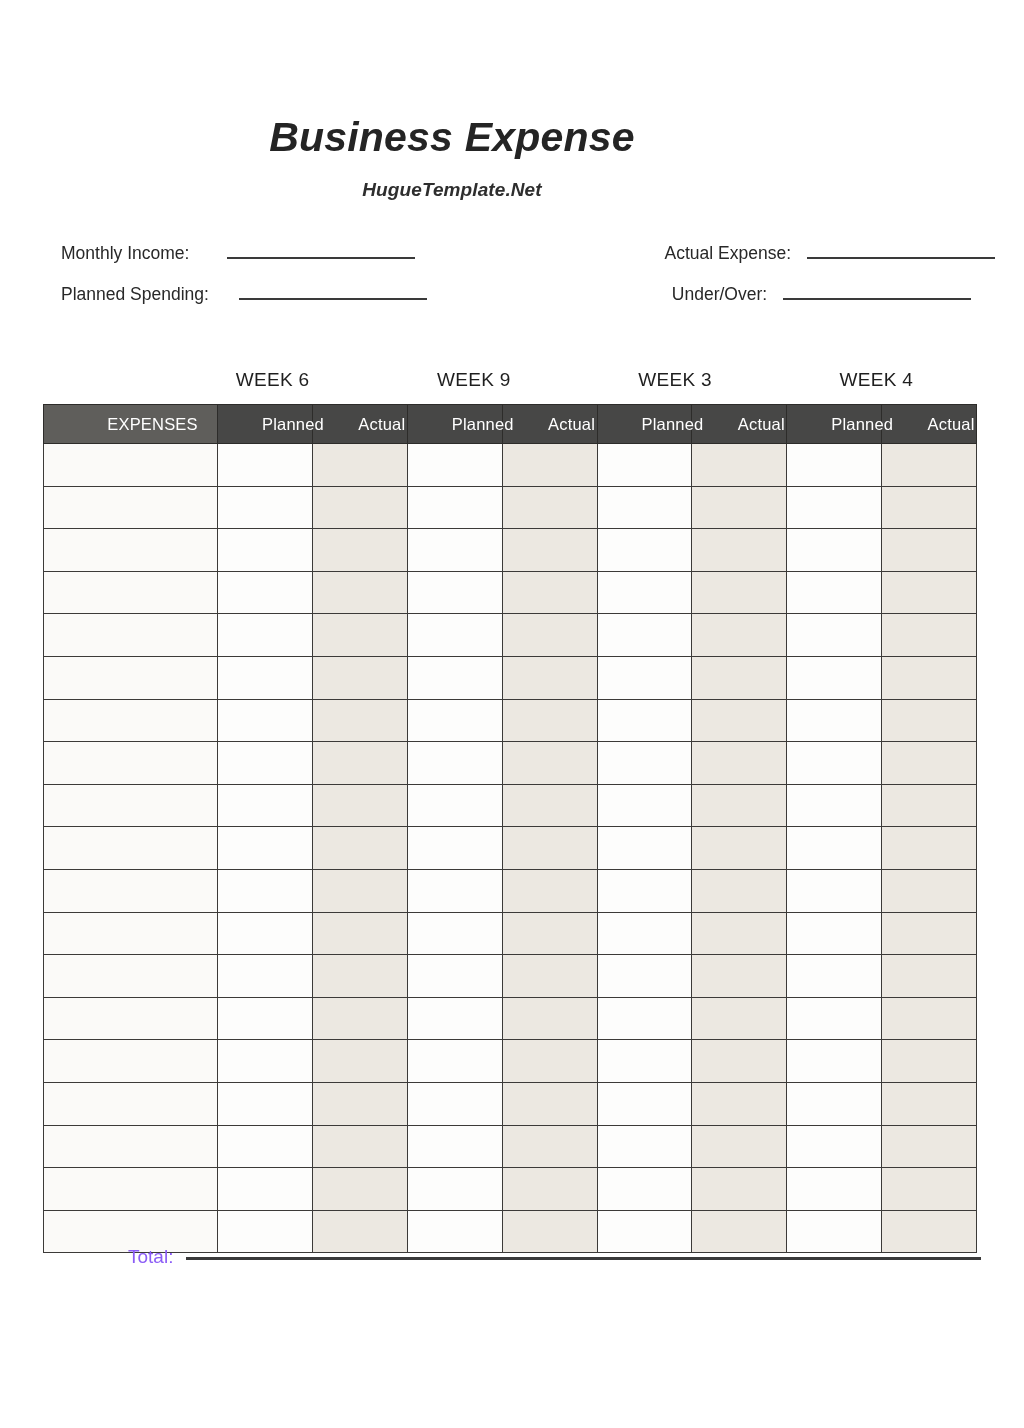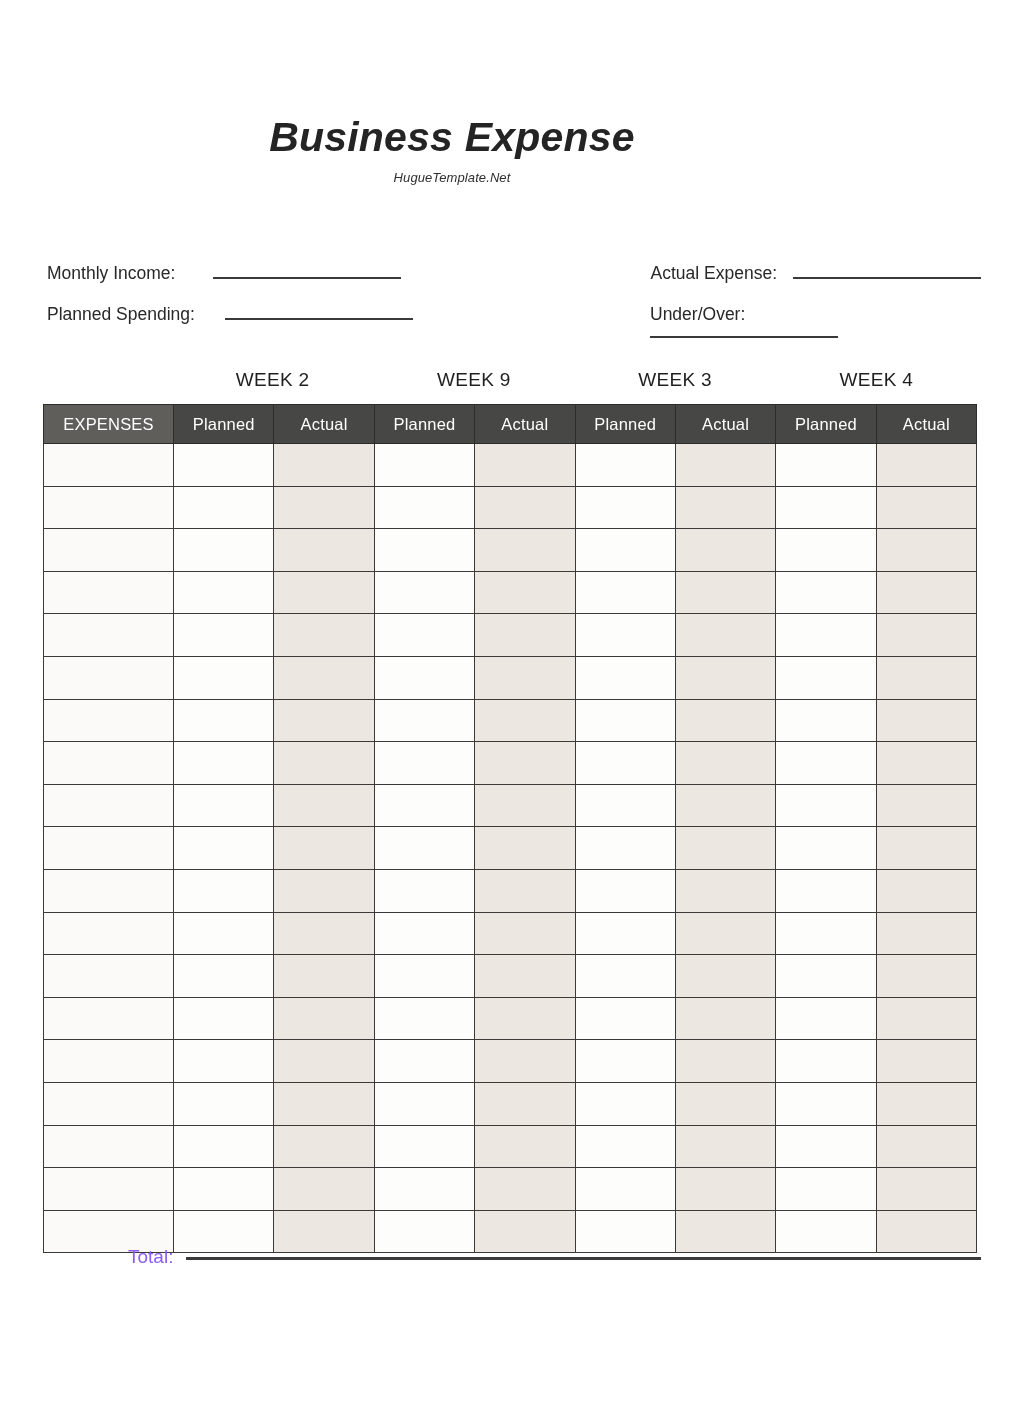--- a/index.html
+++ b/index.html
@@ -33,36 +33,35 @@
   .doc-title {
     font-size: 41px;
     font-weight: bold;
     font-style: italic;
     letter-spacing: 0.2px;
     color: #242424;
     line-height: 1.05;
     margin: 0;
   }
   .doc-subtitle {
-    font-size: 13px;
-    font-weight: normal;
+    font-size: 19px;
+    font-weight: bold;
     font-style: italic;
     color: #2e2e2e;
-    margin-top: 11px;
+    margin-top: 20px;
     letter-spacing: 0.1px;
   }
 
   
   .summary {
     position: absolute;
     top: 243px;
-    left: 43px;
+    left: 57px;
     width: 938px;
     height: 90px;
-    margin-top: 20px;
   }
   .field-row {
     position: absolute;
     height: 34px;
     display: flex;
     align-items: baseline;
   }
   .field-label {
     font-size: 17.5px;
     color: #282828;
@@ -70,21 +69,21 @@
   }
   .field-rule {
     display: inline-block;
     border-bottom: 2.2px solid #3a3a3a;
     height: 1px;
   }
 
   .field-income   { left: 4px;   top: 0px; }
   .field-planned  { left: 4px;   top: 41px; gap: 18px; }
   .field-actual   { left: 591px; top: 0px;  width: 347px; justify-content: flex-end; }
-  .field-under    { left: 591px; top: 41px; width: 347px; justify-content: space-between; flex-direction: column; }
+  .field-under    { left: 591px; top: 41px; width: 347px; justify-content: center; }
 
   .field-income .field-rule  { width: 188px; margin-left: 38px; }
   .field-planned .field-rule { width: 188px; margin-left: 12px; }
   .field-actual .field-rule  { width: 188px; margin-left: 16px; }
   .field-under .field-rule   { width: 188px; margin-left: 16px; }
 
   
   .week-strip {
     position: absolute;
     top: 368px;
@@ -120,20 +119,21 @@
     padding: 0;
   }
   .sheet thead th {
     height: 38px;
     color: #ffffff;
     font-size: 16.5px;
     font-weight: normal;
     text-align: center;
     letter-spacing: 0.2px;
     border-color: #2d2c2a;
+    padding-left: 44px;
   }
   th.col-expenses {
     background: #5f5e5b;
     width: 129px;
     text-align: center;
   }
   th.col-planned, th.col-actual {
     background: #474746;
   }
   .sheet tbody td {
@@ -204,21 +204,21 @@
 
     <div class="field-row field-under">
       <span class="field-label">Under/Over:</span>
       <span class="field-rule"></span>
     </div>
 
   </div>
 
   <div class="week-strip">
     <div class="week-spacer"></div>
-    <div class="week-cell">WEEK 2</div>
+    <div class="week-cell">WEEK 6</div>
     <div class="week-cell">WEEK 9</div>
     <div class="week-cell">WEEK 3</div>
     <div class="week-cell">WEEK 4</div>
   </div>
 
   <table class="sheet">
     <thead>
       <tr>
         <th class="col-expenses">EXPENSES</th>
         <th class="col-planned">Planned</th>

